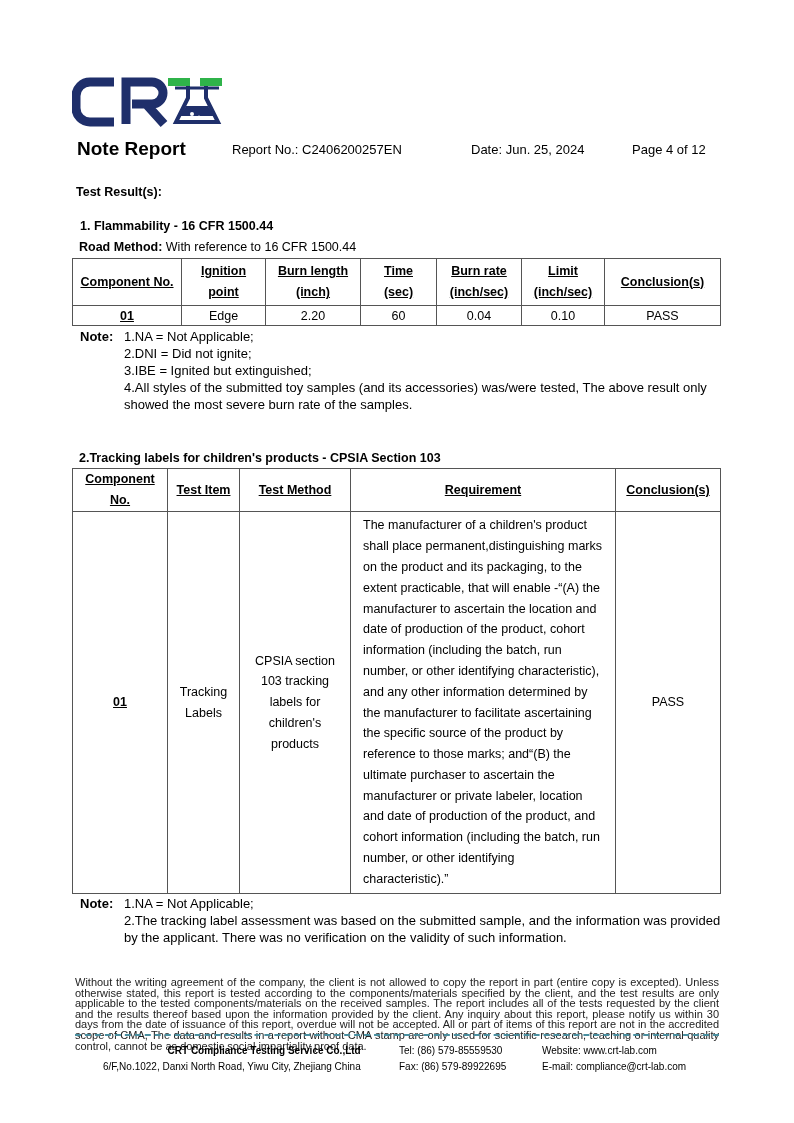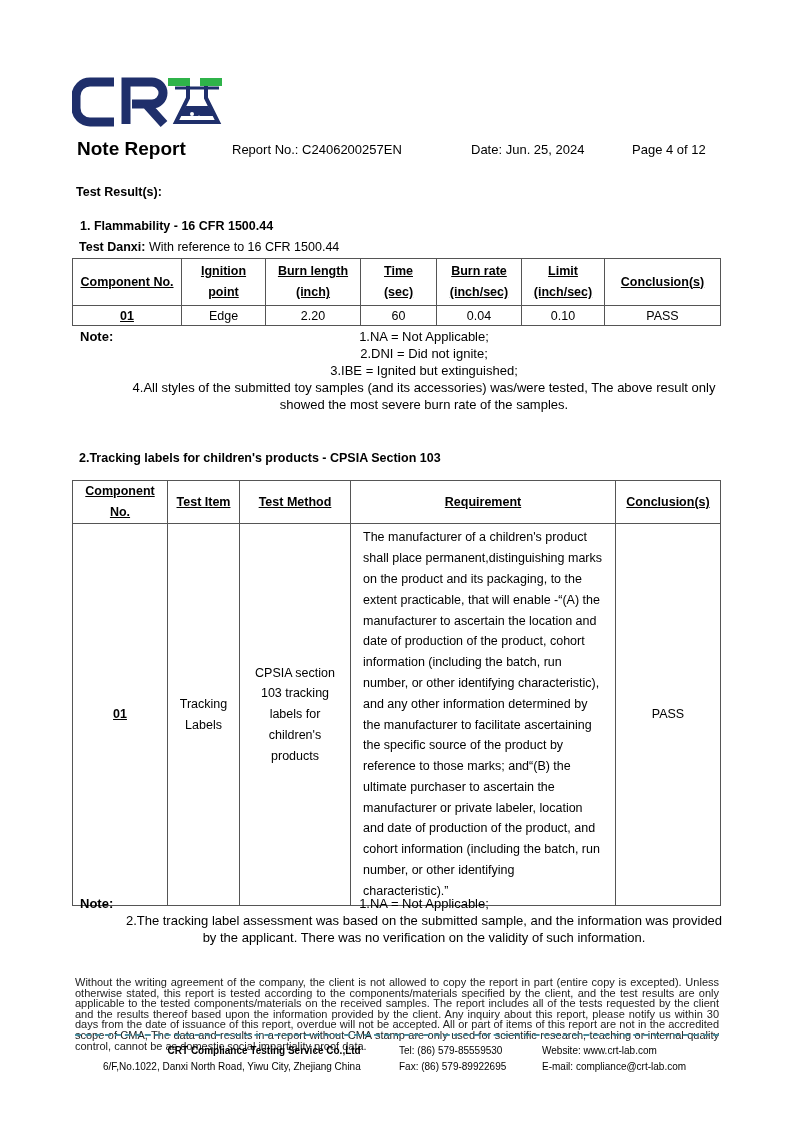--- a/index.html
+++ b/index.html
@@ -18,23 +18,23 @@
   table { border-collapse: collapse; position: absolute; font-size: 12.5px; }
   td, th { border: 1px solid #555; text-align: center; vertical-align: middle; padding: 0; font-weight: normal; }
   th span { font-weight: bold; text-decoration: underline; line-height: 21px; display: inline-block; }
   .t1 { left: 72px; top: 258px; width: 649px; }
   .t1 th { height: 46px; }
   .t1 td { height: 19px; }
   .u { text-decoration: underline; font-weight: bold; }
   .note { font-size: 13px; line-height: 17px; }
   .note-lbl { font-weight: bold; }
   .n1 { left: 80px; top: 328px; }
-  .nlines { position: absolute; left: 44px; top: 0; width: 600px; text-align: center; }
+  .nlines { position: absolute; left: 44px; top: 0; width: 600px; }
   .sec2 { left: 79px; top: 451px; font-size: 12.5px; font-weight: bold; }
-  .t2 { left: 72px; top: 480px; width: 649px; }
+  .t2 { left: 72px; top: 468px; width: 649px; }
   .t2 th { height: 42px; }
   .t2 td { height: 381px; line-height: 20.8px; }
   .req { text-align: left !important; padding: 0 12px !important; font-size: 12.5px; }
   .n2 { left: 80px; top: 895px; }
   .disclaimer { left: 75px; top: 977px; width: 644px; font-size: 11px; line-height: 10.6px; text-align: justify; color: #222; }
   .divider { left: 75px; top: 1034px; width: 644px; height: 0; border-top: 2px dashed #4a8fa0; }
   .foot { font-size: 10px; line-height: 16px; top: 1043px; }
   .foot.c1 { left: 103px; text-align: right; }
   .foot.c2 { left: 399px; }
   .foot.c3 { left: 542px; }
@@ -63,21 +63,21 @@
 
 <div class="abs title">Note Report</div>
 <div class="abs hdr report">Report No.: C2406200257EN</div>
 <div class="abs hdr date">Date: Jun. 25, 2024</div>
 <div class="abs hdr page">Page 4 of 12</div>
 
 <div class="abs results">Test Result(s):</div>
 
 <div class="abs sec1">1. Flammability - 16 CFR 1500.44</div>
 <div class="abs method">
-  <b>Test Danxi:</b><span> With reference to 16 CFR 1500.44</span>
+  <b>Road Method:</b><span> With reference to 16 CFR 1500.44</span>
 </div>
 
 <table class="t1">
   <tbody>
       <tr>
     <th style="width:108px"><span>Component No.</span></th>
     <th style="width:83px"><span>Ignition</span><br><span>point</span></th>
     <th style="width:94px"><span>Burn length</span><br><span>(inch)</span></th>
     <th style="width:75px"><span>Time</span><br><span>(sec)</span></th>
     <th style="width:84px"><span>Burn rate</span><br><span>(inch/sec)</span></th>

